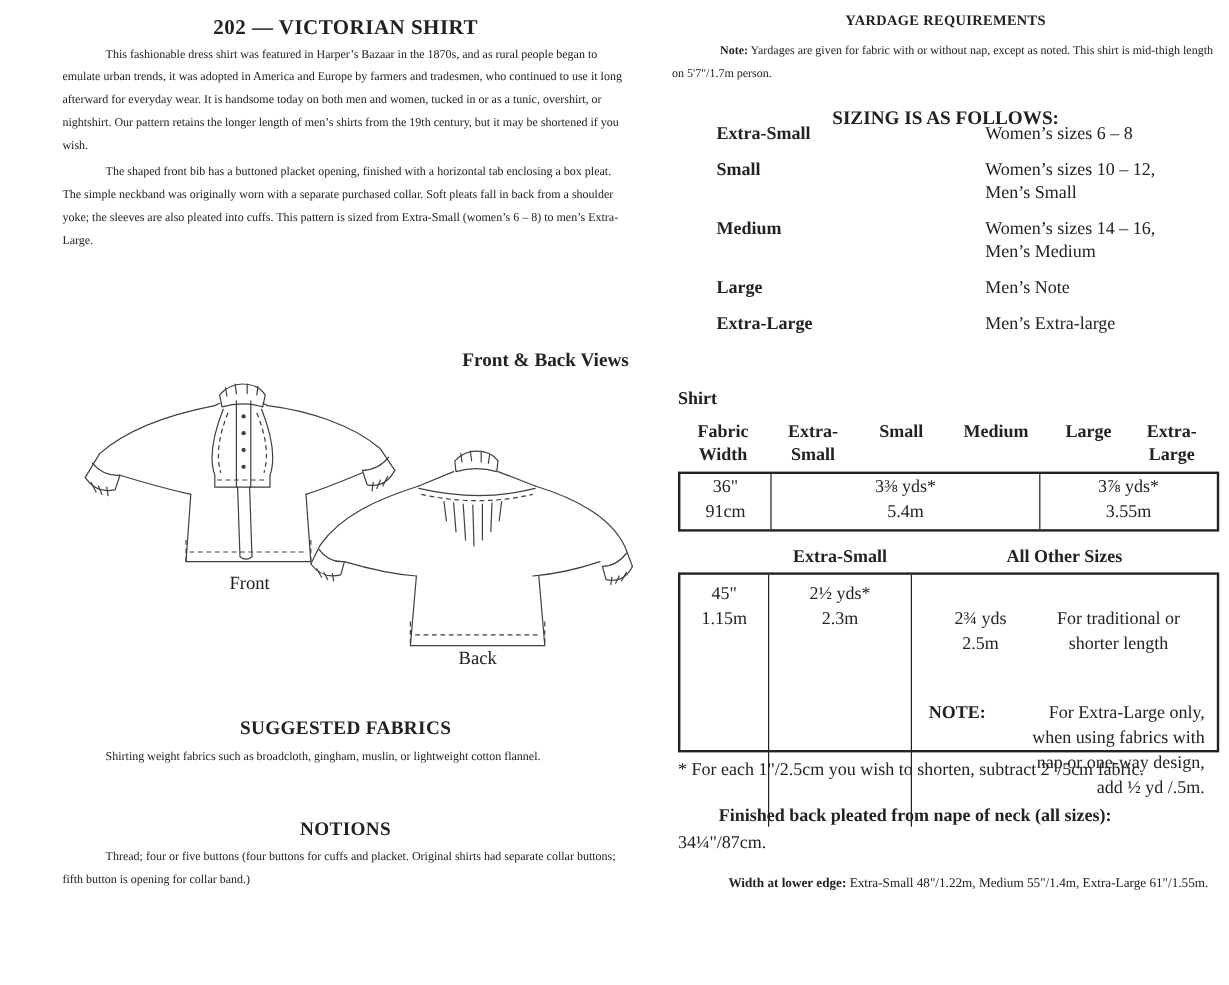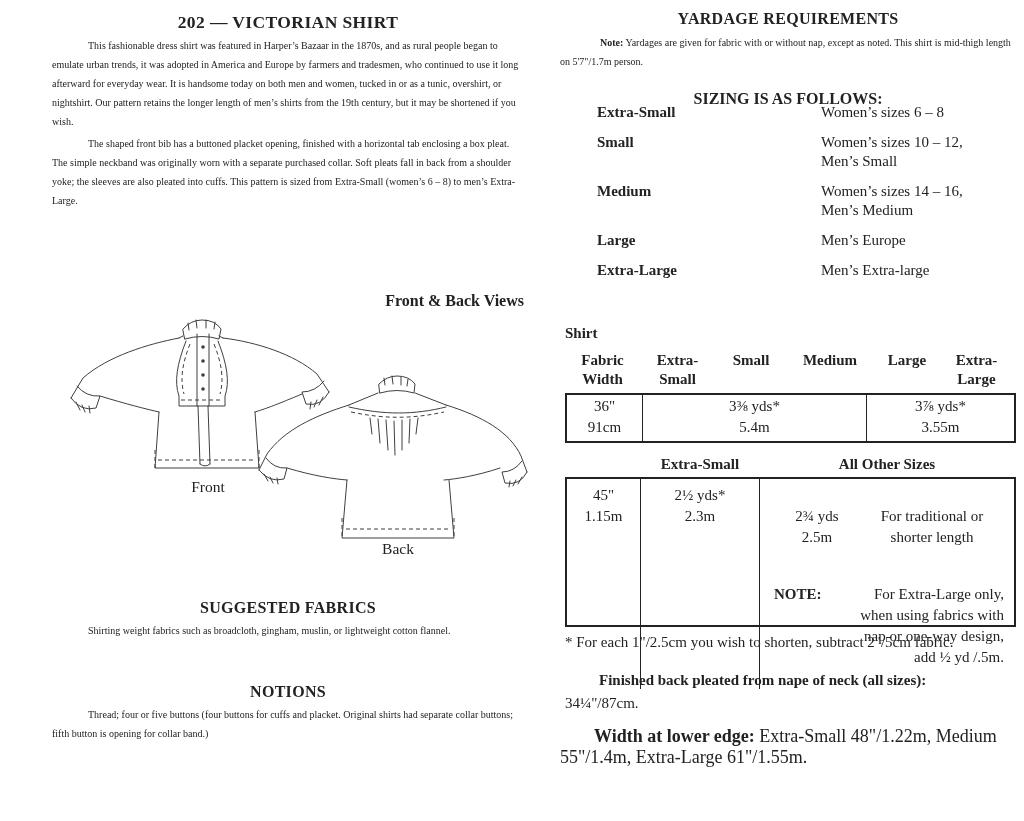--- a/index.html
+++ b/index.html
@@ -19,21 +19,21 @@
 
   .views-title { position:absolute; left:0; top:292px; width:100%; text-align:right; font-weight:bold; font-size:16px; }
   .illus { position:absolute; }
   .illus svg { display:block; }
   .fig-label { position:absolute; font-size:15.5px; text-align:center; }
 
   .sec-title { position:absolute; width:100%; text-align:center; font-weight:bold; font-size:16px; letter-spacing:.3px; }
   .sec-body  { position:absolute; width:100%; }
 
   
-  .yardage-title { position:absolute; top:10px; width:100%; text-align:center; font-weight:bold; font-size:16px; letter-spacing:.3px; }
+  .yardage-title { position:absolute; top:10px; width:100%; text-align:center; font-weight:bold; font-size:12px; letter-spacing:.3px; }
   .yardage-note  { position:absolute; top:33px; width:452px; text-indent:40px; }
 
   .sizing-title { position:absolute; top:90px; width:100%; text-align:center; font-weight:bold; font-size:16px; }
   .sizing-list  { position:absolute; top:103px; left:37px; width:415px; }
   .sizing-row   { display:flex; margin-bottom:11px; }
   .sizing-row .sz  { width:224px; font-weight:bold; font-size:15px; line-height:19px; }
   .sizing-row .dsc { width:190px; font-size:15px; line-height:19px; white-space:pre-line; }
 
   .shirt-label { position:absolute; top:325px; left:5px; font-weight:bold; font-size:15px; }
 
@@ -57,21 +57,21 @@
   .t2-c3-row { display:flex; }
   .t2-c3-row .yds  { width:86px;  text-align:center; white-space:pre-line; }
   .t2-c3-row .desc { flex:1; text-align:center; white-space:pre-line; }
   .t2-note { display:flex; margin-top:15px; }
   .t2-note .lbl { width:62px; font-weight:bold; }
   .t2-note .txt { flex:1; white-space:pre-line; text-align:right; }
 
   .footnote { position:absolute; top:633px; left:5px; width:450px; font-size:15px; }
   .bl-label { position:absolute; top:672px; left:5px; width:450px; text-indent:34px; font-weight:bold; font-size:15px; }
   .bl-value { position:absolute; top:694px; left:5px; width:450px; font-size:15px; }
-  .we-para  { position:absolute; top:726px; left:0; width:448px; text-indent:34px; font-size:18px; line-height:21px; }
+  .we-para  { position:absolute; top:726px; left:13px; width:448px; text-indent:34px; font-size:11px; line-height:21px; }
 
   .sketch { stroke:#3f3f3f; fill:none; stroke-width:1; stroke-linecap:round; stroke-linejoin:round; }
   .sketch-dash { stroke:#3f3f3f; fill:none; stroke-width:1; stroke-dasharray:4 3; }
   .btn { fill:#3f3f3f; stroke:none; }
 </style>
 </head>
 <body>
 
 <div class="page">
 
@@ -167,21 +167,21 @@
         <span class="dsc">Women’s sizes 10 – 12,
 Men’s Small</span>
       </div>
       <div class="sizing-row">
         <span class="sz">Medium</span>
         <span class="dsc">Women’s sizes 14 – 16,
 Men’s Medium</span>
       </div>
       <div class="sizing-row">
         <span class="sz">Large</span>
-        <span class="dsc">Men’s Europe</span>
+        <span class="dsc">Men’s Note</span>
       </div>
       <div class="sizing-row">
         <span class="sz">Extra-Large</span>
         <span class="dsc">Men’s Extra-large</span>
       </div>
     </div>
 
     <div class="shirt-label">Shirt</div>
 
     <div class="t1-head">

